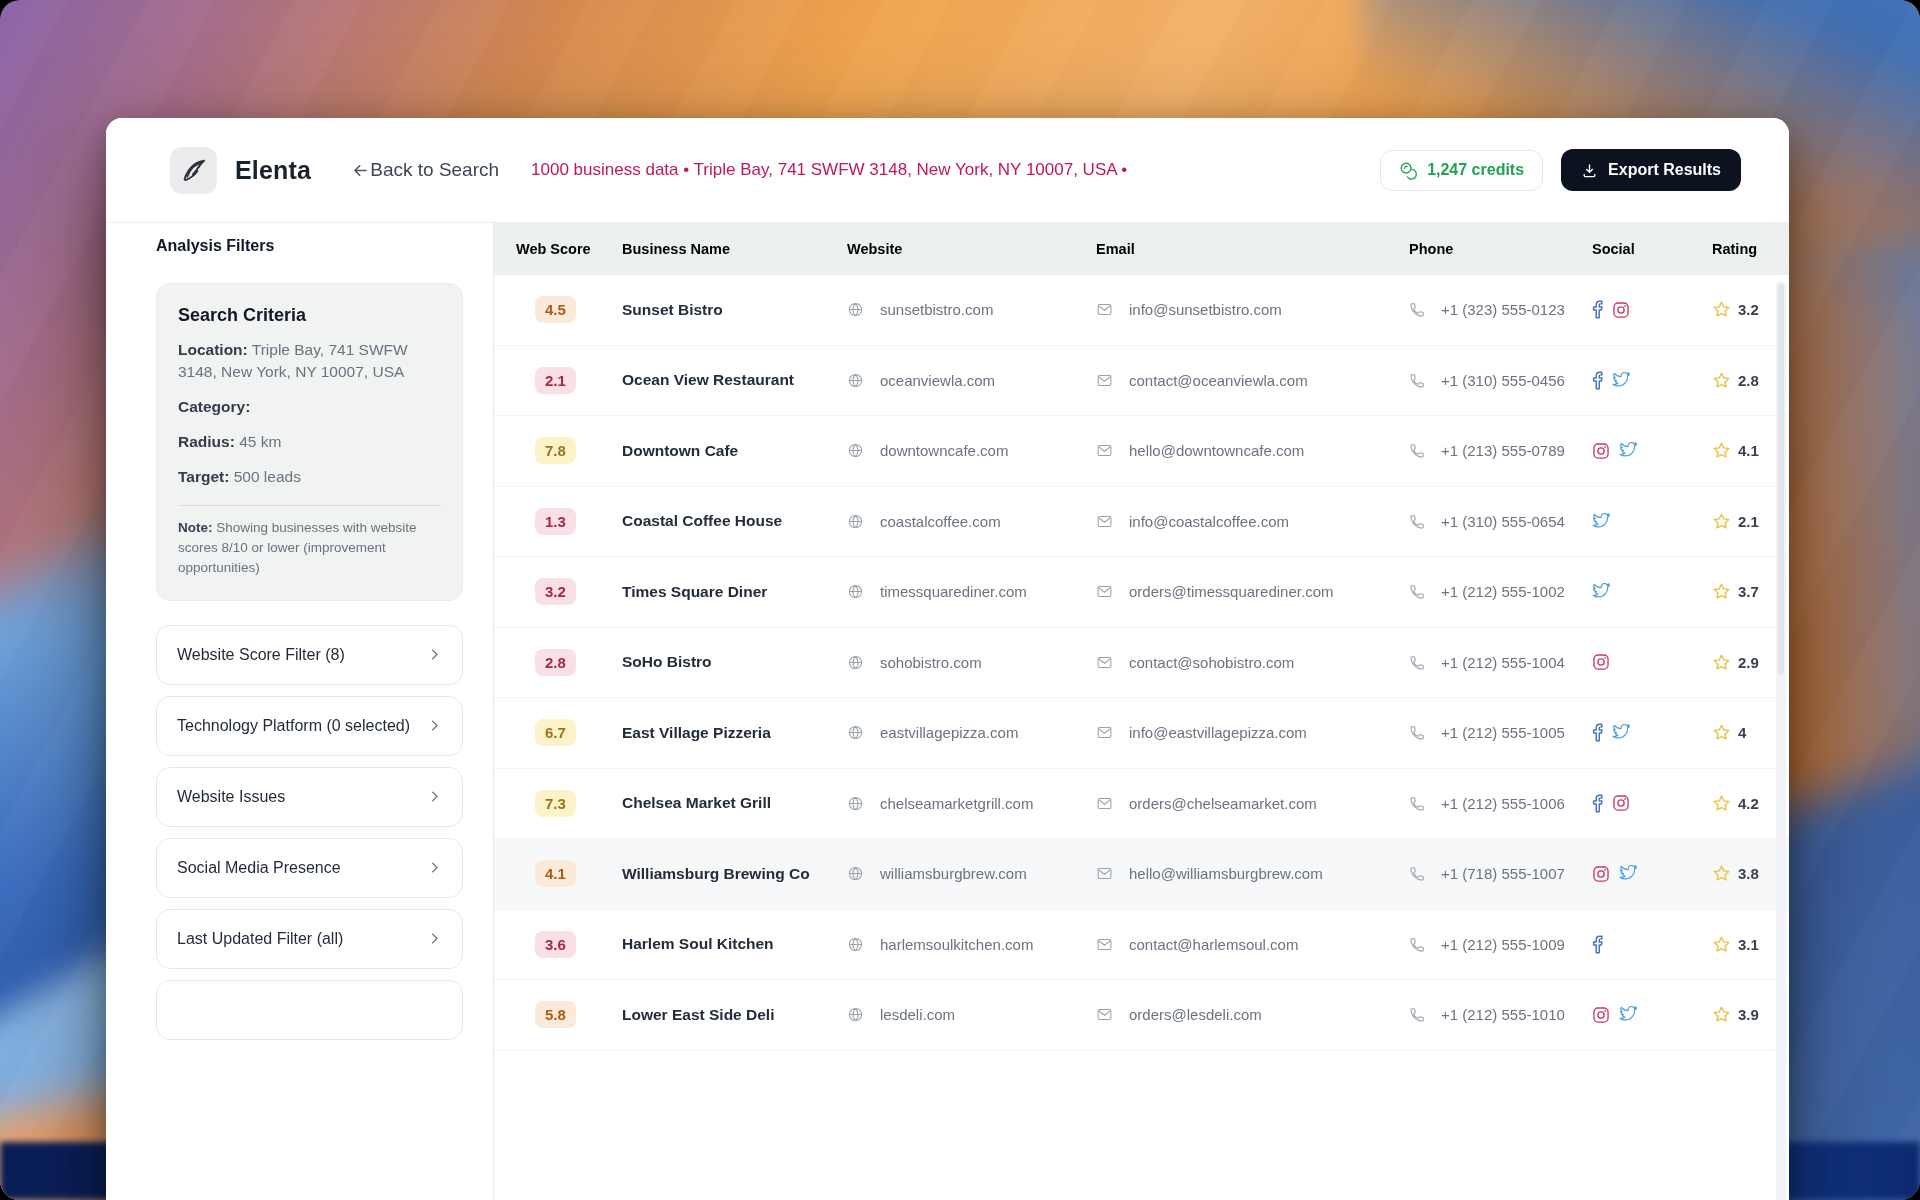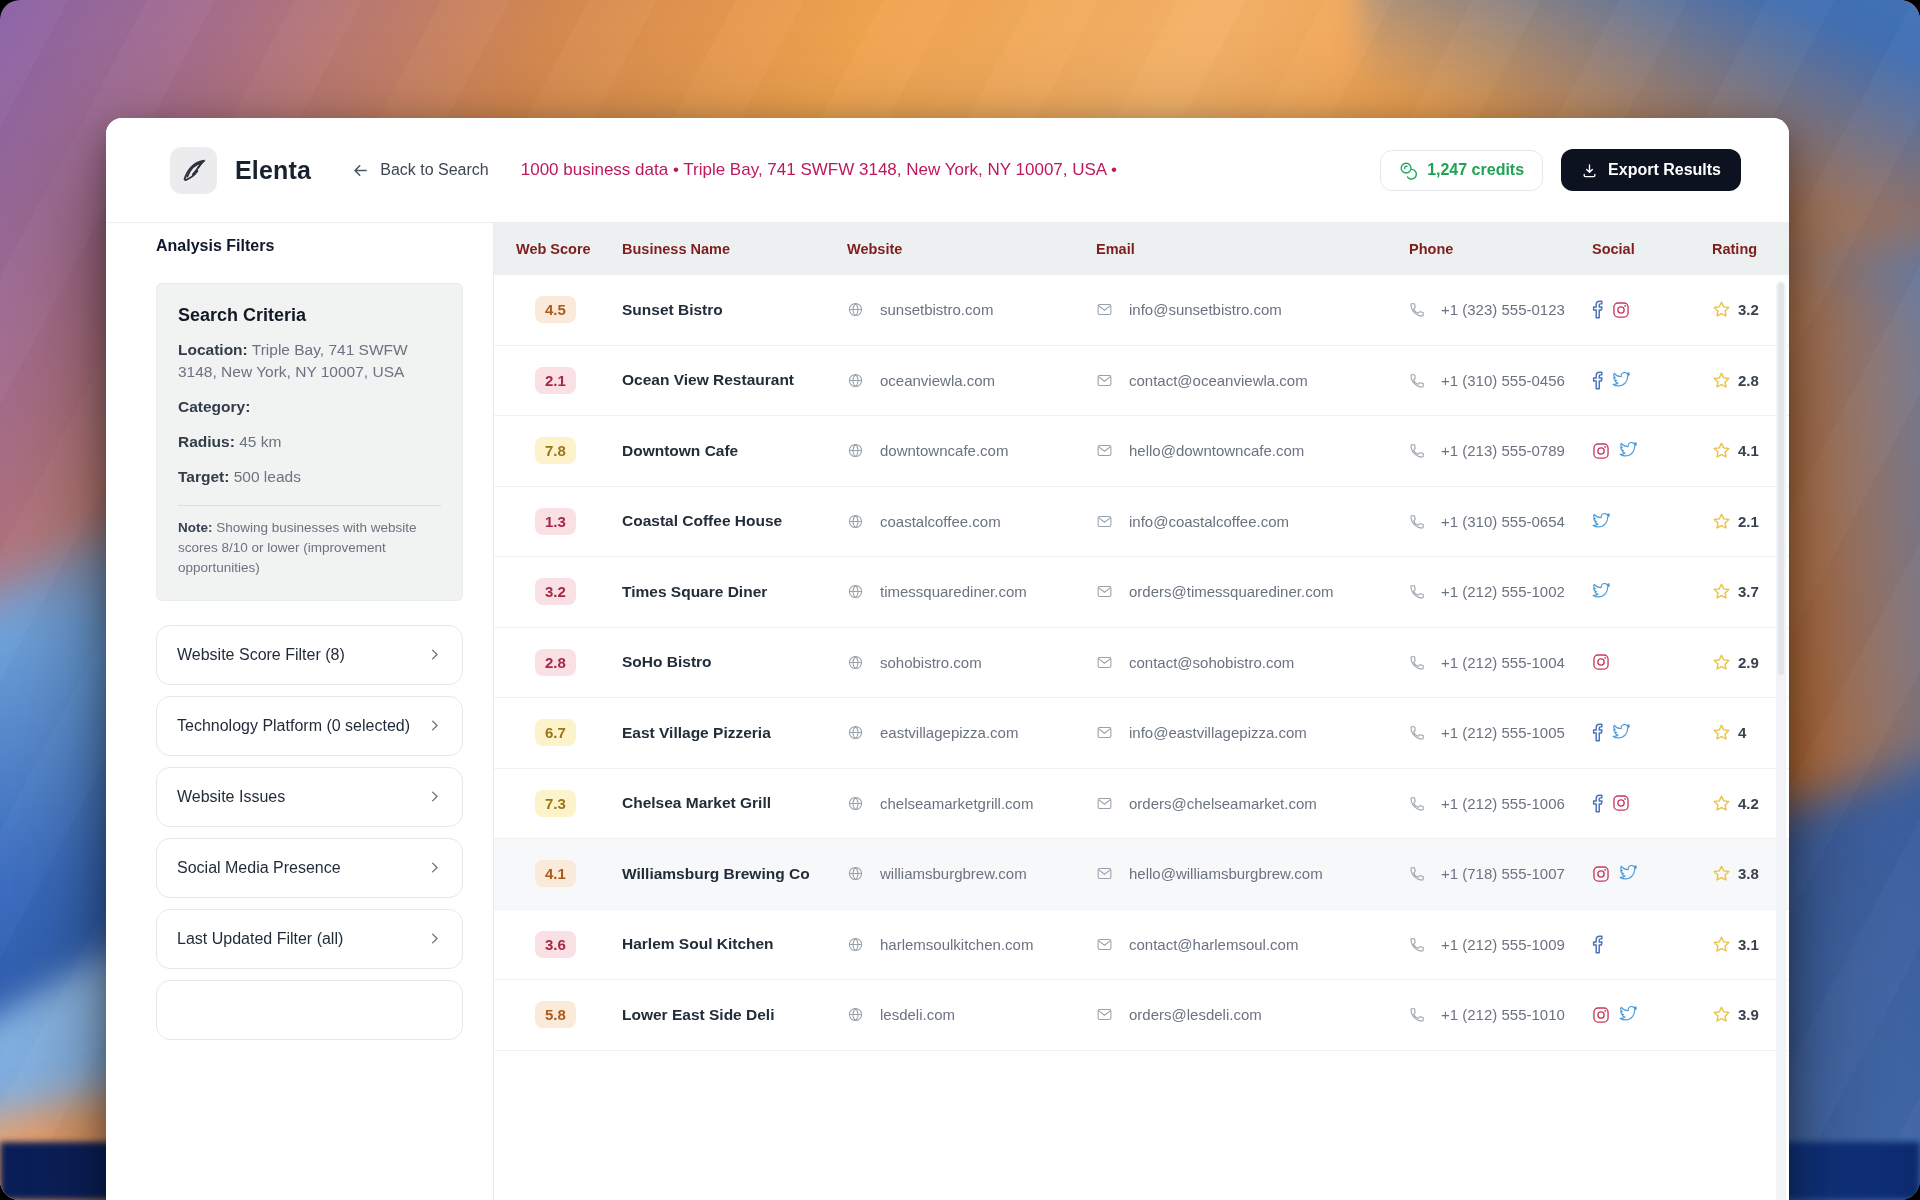--- a/index.html
+++ b/index.html
@@ -37,54 +37,54 @@
   .window{position:absolute;left:106px;top:118px;width:1683px;height:1124px;background:#fff;
     border-radius:16px;overflow:hidden;display:flex;flex-direction:column;
     box-shadow:0 45px 110px rgba(0,0,0,.5),0 12px 34px rgba(0,0,0,.35);}
 
   
   .header{flex:0 0 104px;display:flex;align-items:center;padding:0 48px 0 64px;
     border-bottom:1px solid #eceef0;background:#fff;}
   .logo{width:47px;height:47px;border-radius:12px;background:#ececee;display:flex;
     align-items:center;justify-content:center;flex:0 0 auto;}
   .title{font-size:25px;font-weight:700;color:#18212e;margin-left:18px;letter-spacing:.2px;}
-  .back{display:flex;gap:10px;margin-left:40px;color:#3e4653;font-size:16px;cursor:pointer;}
+  .back{display:flex;align-items:center;margin-left:40px;color:#3e4653;font-size:19px;cursor:pointer;}
   .crumb{margin-left:32px;color:#be185d;font-size:17px;white-space:nowrap;}
   .hright{margin-left:auto;display:flex;align-items:center;gap:18px;}
   .credits{display:flex;align-items:center;gap:9px;border:1px solid #e4e7eb;border-radius:12px;
     padding:10px 18px;font-weight:700;font-size:16px;background:#fff;cursor:pointer;}
   .export{display:flex;align-items:center;gap:10px;background:#0c1220;color:#fff;border:none;
     border-radius:12px;padding:12px 20px;font-weight:700;font-size:16px;cursor:pointer;}
 
   
   .wbody{flex:1;display:flex;min-height:0;}
   .sidebar{width:387px;flex:0 0 387px;box-sizing:border-box;padding:14px 30px 0 50px;overflow:hidden;}
   .sb-title{font-size:16px;font-weight:700;color:#0f172a;}
-  .crit{margin-top:28px;background:#f0f3f2;border:1px solid #e8ecea;border-radius:6px;
+  .crit{margin-top:28px;background:#f0f3f2;border:1px solid #e8ecea;border-radius:14px;
     padding:21px 21px 22px;box-sizing:border-box;}
   .crit-title{font-size:18px;font-weight:700;color:#111827;}
   .crit-field{margin-top:13px;font-size:15.5px;line-height:1.42;}
   .crit-field .lab{font-weight:700;color:#333c49;}
   .crit-field .val{color:#6b7280;}
   .crit-div{border-top:1px solid #d9dedd;margin:17px 0 12px;}
   .crit-note{font-size:13.5px;line-height:1.48;color:#6b7280;}
   .crit-note .lab{font-weight:700;color:#374151;}
   .filters{margin-top:24px;display:flex;flex-direction:column;gap:11px;}
   .fcard{border:1px solid #e5e8ea;border-radius:14px;min-height:60px;display:flex;align-items:center;
     justify-content:space-between;padding:8px 20px;box-sizing:border-box;background:#fff;cursor:pointer;}
   .fcard .flab{font-size:16px;color:#1f2937;font-weight:500;line-height:1.35;padding-right:12px;}
   .fcard .chev{display:flex;align-items:center;}
   .fcard.partial{height:60px;flex:0 0 60px;}
 
   
   .tablewrap{flex:1;min-width:0;position:relative;display:flex;flex-direction:column;
     border-left:1px solid #e8eaec;background:#fff;}
   .tgrid{display:grid;grid-template-columns:107px 225px 249px 313px 183px 120px 1fr;
     align-items:center;padding-left:21px;}
-  .thead{flex:0 0 52px;background:#edf0f0;font-size:14.5px;font-weight:700;color:#7f1d1d;}
+  .thead{flex:0 0 52px;background:#edf0f0;font-size:14.5px;font-weight:700;color:#000000;}
   .tbody{flex:1;position:relative;overflow:hidden;}
   .trow{height:70.5px;border-bottom:1px solid #f1f2f4;box-sizing:border-box;cursor:pointer;}
   .badge{display:inline-block;margin-left:20px;padding:5px 10px;border-radius:8px;
     font-size:15px;font-weight:700;width:max-content;}
   .bname{font-size:15.5px;font-weight:600;color:#232d3a;padding-right:10px;}
   .iconcell{display:flex;align-items:flex-end;gap:16px;color:#6b7280;font-size:15px;
     min-width:0;white-space:nowrap;overflow:hidden;}
   .soc{display:flex;align-items:center;gap:9px;}
   .soc span{display:inline-flex;}
   .ratc{display:flex;align-items:center;gap:7px;color:#39424e;font-size:15px;font-weight:600;}

